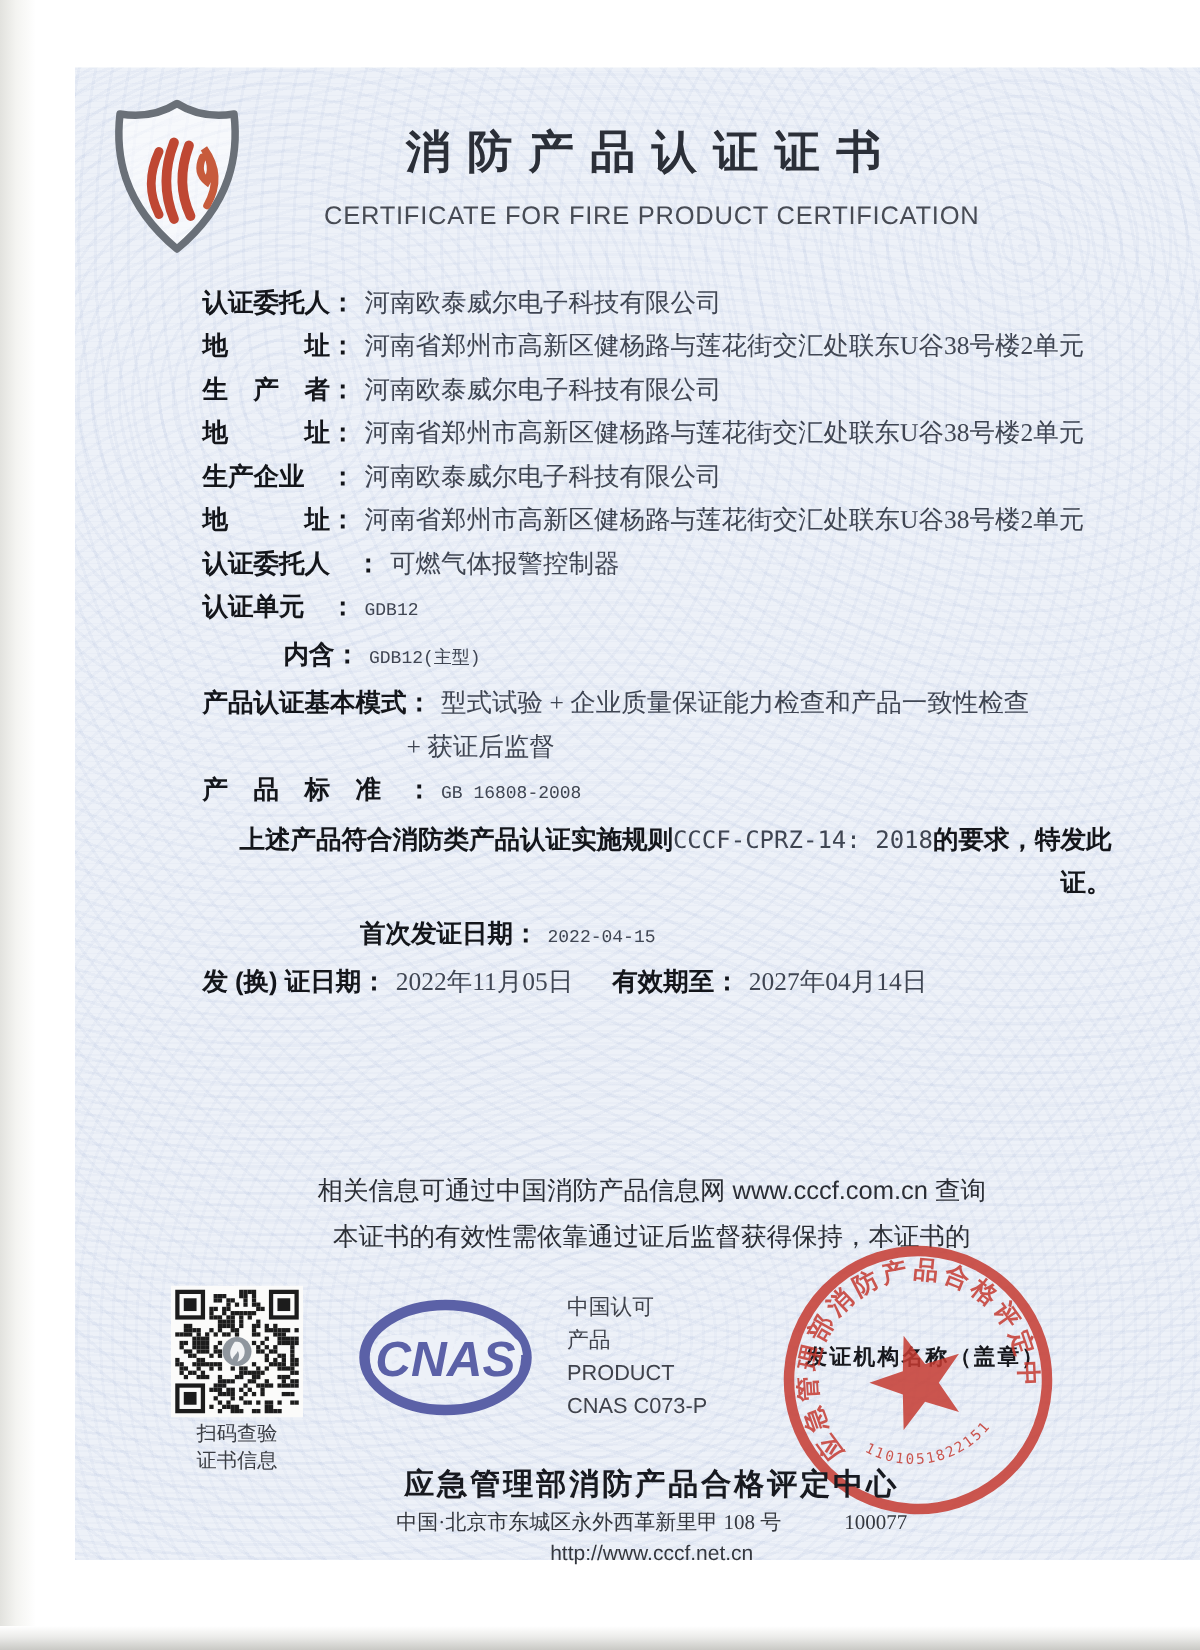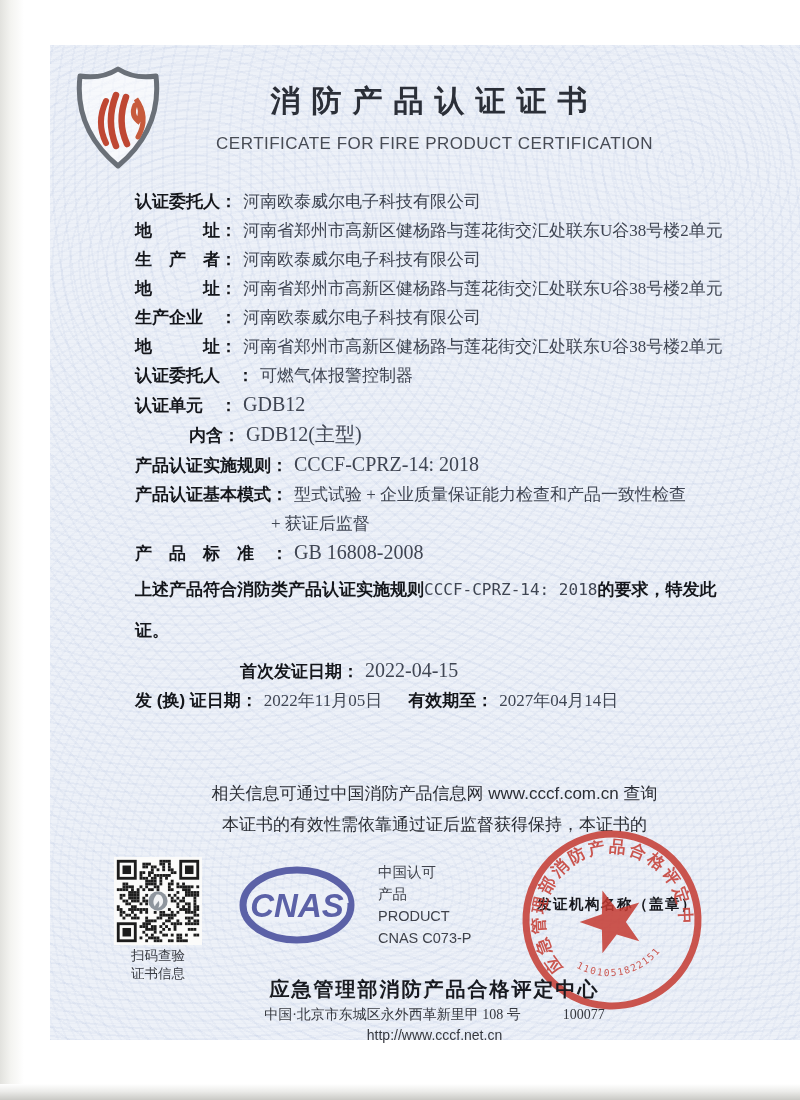--- a/index.html
+++ b/index.html
@@ -29,25 +29,25 @@
   .subtitle{margin-top:12px;text-align:center;font-size:17px;letter-spacing:0.5px;
     color:#474b54;font-family:"Liberation Sans",sans-serif;}
   .certno{position:absolute;right:56px;top:110px;font-size:15.5px;color:#20232a;
     font-family:"Liberation Sans",sans-serif;}
   .certno .num{font-family:"DejaVu Sans Mono",monospace;font-size:16px;letter-spacing:0.5px;}
 
   .fields{position:absolute;left:85px;top:142px;width:606px;}
   .frow{line-height:29px;font-size:17px;white-space:nowrap;}
   .flabel{font-family:"Liberation Sans",sans-serif;font-weight:bold;color:#14161b;}
   .fvalue{color:#3f4552;margin-left:6px;}
-  .mono{font-family:Liberation Serif, serif;font-size:20px;}
+  .mono{font-family:Liberation Mono, monospace;font-size:12px;}
   .indent1{padding-left:54px;}
   .indent2{padding-left:130px;}
-  .statement{margin:1px 0 0;font-size:17px;line-height:41px;color:#14161b;
-    font-family:"Liberation Sans",sans-serif;font-weight:bold;white-space:normal;}
+  .statement{margin:1px 0 0;font-size:17px;line-height:29px;color:#14161b;
+    font-family:"Liberation Sans",sans-serif;font-weight:bold;white-space:normal;text-align:right;}
   .statement .code{font-family:"DejaVu Sans Mono",monospace;font-weight:normal;color:#3f4552;font-size:16px;}
   .dates-first{margin-top:5px;padding-left:105px;}
   .gap{margin-left:26px;}
 
   .notice{position:absolute;left:0;top:733px;width:100%;text-align:center;
     font-size:17px;line-height:31px;color:#2b2e35;font-family:"Liberation Sans",sans-serif;}
 
   .qr{position:absolute;left:64px;top:812px;}
   .qr-caption{position:absolute;left:48px;top:902px;width:120px;text-align:center;
     font-size:13.5px;line-height:18px;color:#3a3d44;}
@@ -110,23 +110,20 @@
       <span class="flabel">地　　　址：</span><span class="fvalue">河南省郑州市高新区健杨路与莲花街交汇处联东U谷38号楼2单元</span>
     </div>
     <div class="frow">
       <span class="flabel">认证委托人　：</span><span class="fvalue">可燃气体报警控制器</span>
     </div>
     <div class="frow">
       <span class="flabel">认证单元　：</span><span class="fvalue mono">GDB12</span>
     </div>
     <div class="frow indent1">
       <span class="flabel">内含：</span><span class="fvalue mono">GDB12(主型)</span>
-    </div>
-    <div class="frow">
-      <span class="flabel">产品认证实施规则：</span><span class="fvalue mono">CCCF-CPRZ-14: 2018</span>
     </div>
     <div class="frow">
       <span class="flabel">产品认证基本模式：</span><span class="fvalue">型式试验 + 企业质量保证能力检查和产品一致性检查</span>
     </div>
     <div class="frow indent2">
       <span class="fvalue">+ 获证后监督</span>
     </div>
     <div class="frow">
       <span class="flabel">产　品　标　准　：</span><span class="fvalue mono">GB 16808-2008</span>
     </div>

